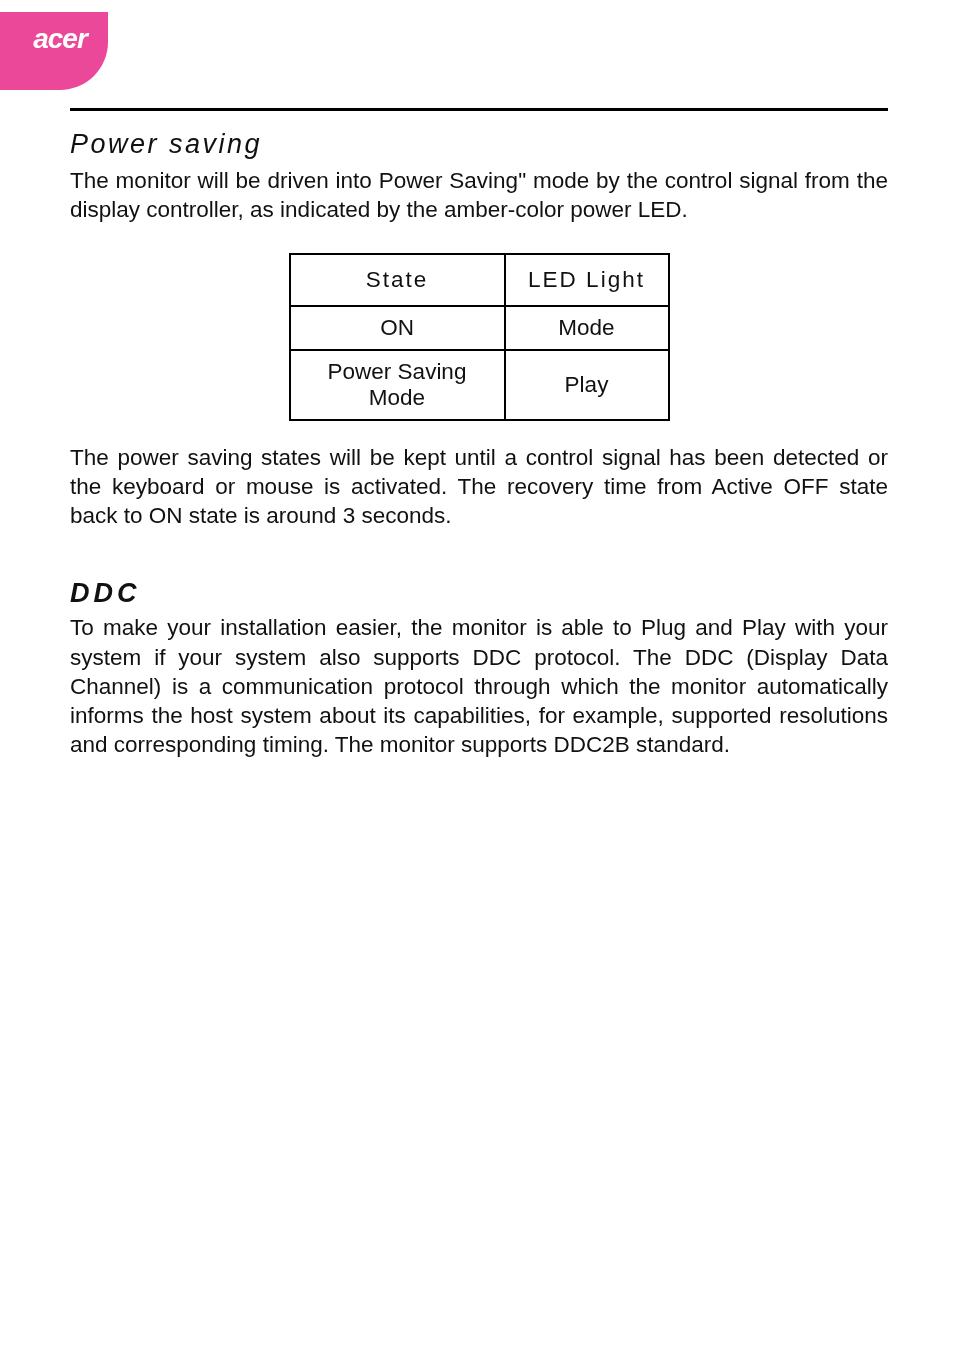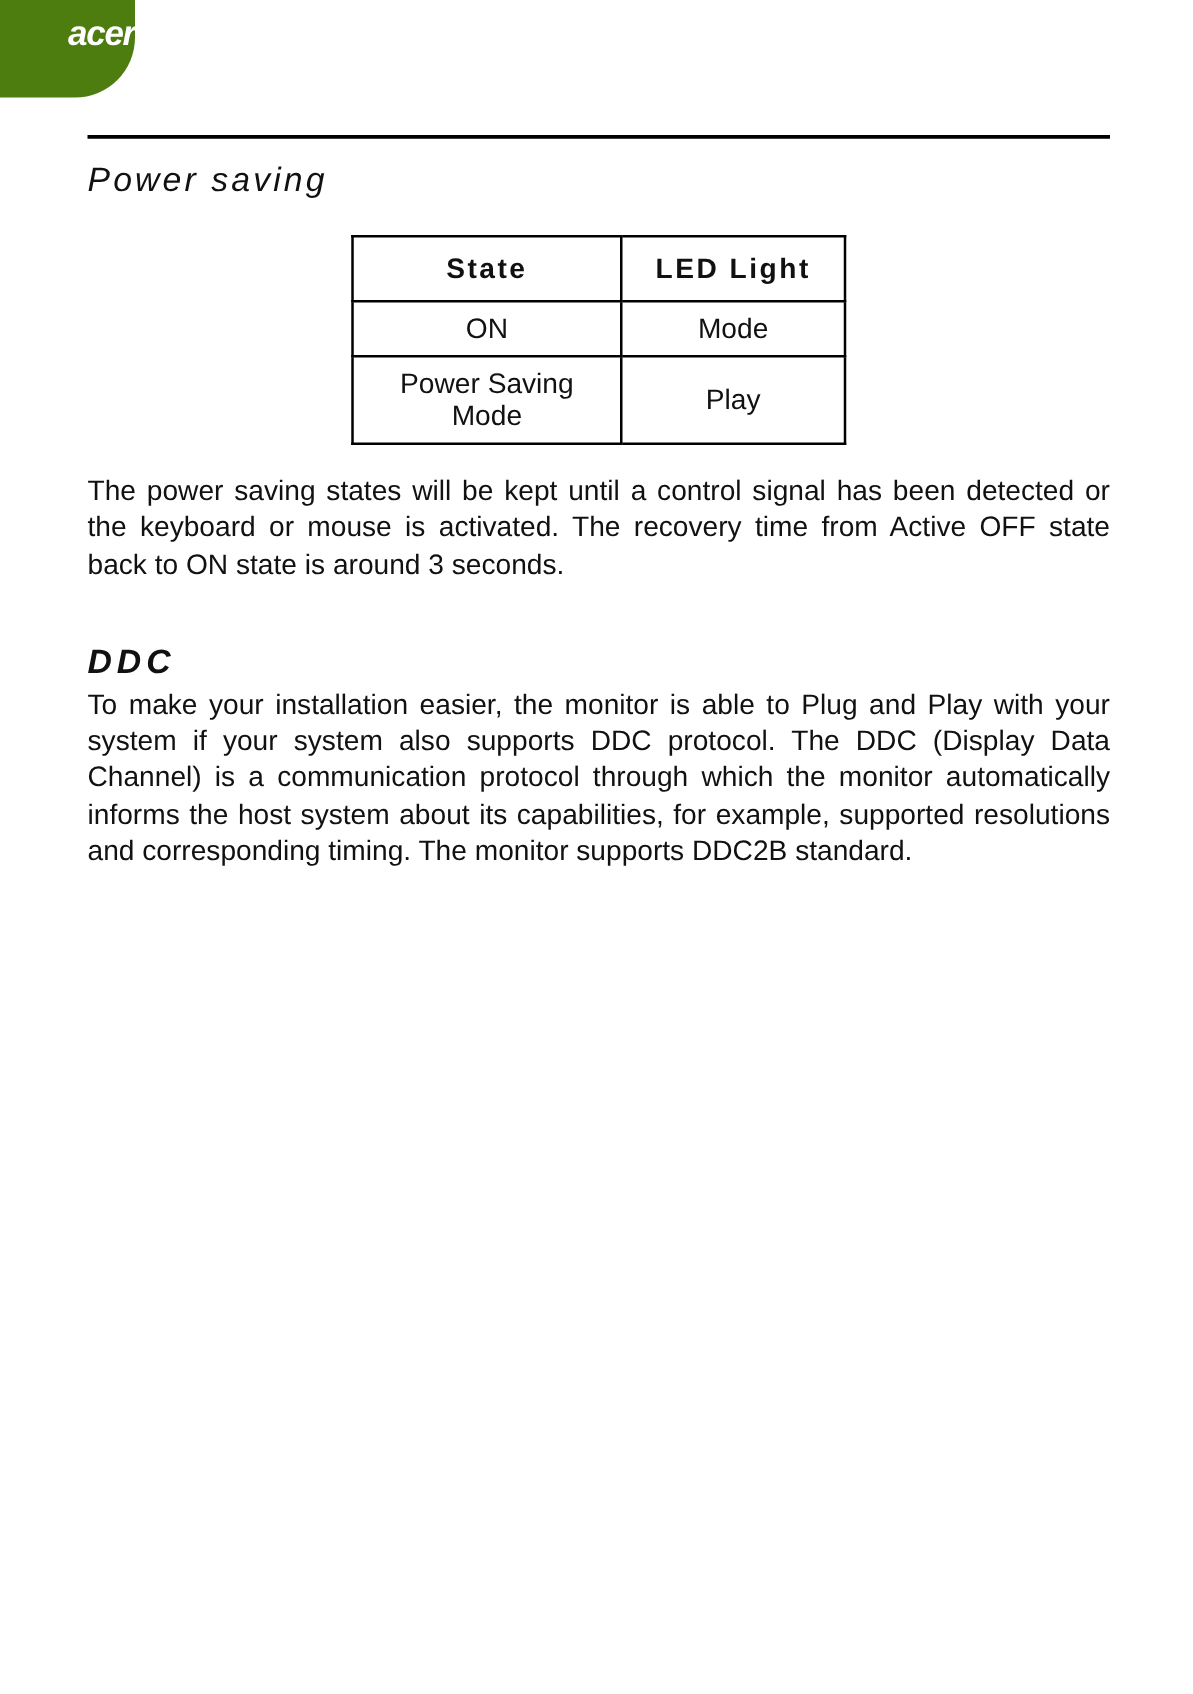--- a/index.html
+++ b/index.html
@@ -5,29 +5,29 @@
     * { margin: 0; padding: 0; box-sizing: border-box; }
     body {
       width: 954px;
       height: 1355px;
       background: #fff;
       font-family: "Segoe UI", "Helvetica Neue", Arial, sans-serif;
       position: relative;
     }
     .logo-tab {
       position: absolute;
-      top: 0;
+      top: 12px;
       left: 0;
       width: 108px;
       height: 78px;
-      background: #4d7c0f;
+      background: #ec4899;
       border-bottom-right-radius: 48px;
       display: flex;
       align-items: center;
-      justify-content: flex-end;
+      justify-content: center;
       padding-left: 12px;
       padding-bottom: 25px;
     }
     .logo-text {
       font-family: Arial, sans-serif;
       font-style: italic;
       font-weight: bold;
       font-size: 28px;
       color: #fff;
       letter-spacing: -1px;
@@ -68,27 +68,27 @@
     table.state-table th,
     table.state-table td {
       border: 2.5px solid #000;
       text-align: center;
       font-size: 22.5px;
       padding: 8px 10px;
       vertical-align: middle;
       color: #111;
     }
     table.state-table th {
-      font-weight: 700;
+      font-weight: 400;
       letter-spacing: 2px;
       padding-top: 12px;
       padding-bottom: 12px;
     }
     .col-state { width: 215px; }
-    .col-led { width: 179px; }
+    .col-led { width: 164px; }
     .gap-before-ddc { height: 48px; }
     .ddc-heading {
       font-style: italic;
       font-weight: 600;
       font-size: 27px;
       letter-spacing: 4px;
       margin-bottom: 4px;
       color: #111;
     }
   </style>
@@ -97,20 +97,21 @@
 
 <div class="logo-tab">
   <span class="logo-text">acer</span>
 </div>
 
 <div class="content">
   <hr class="top-rule">
 
   <div>
     <div class="section-heading">Power saving</div>
+    <p class="body-text">The monitor will be driven into Power Saving" mode by the control signal from the display controller, as indicated by the amber-color power LED.</p>
 
     <div class="table-wrap">
       <table class="state-table">
         <tbody>
             <tr>
           <th class="col-state">State</th>
           <th class="col-led">LED Light</th>
         </tr>
         <tr>
           <td class="col-state">ON</td>

